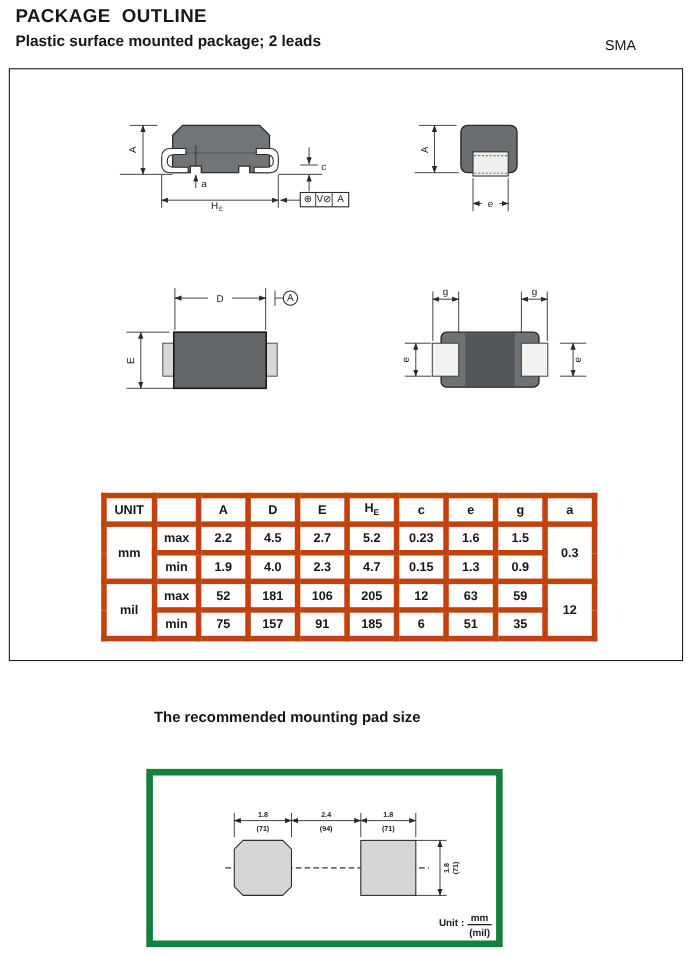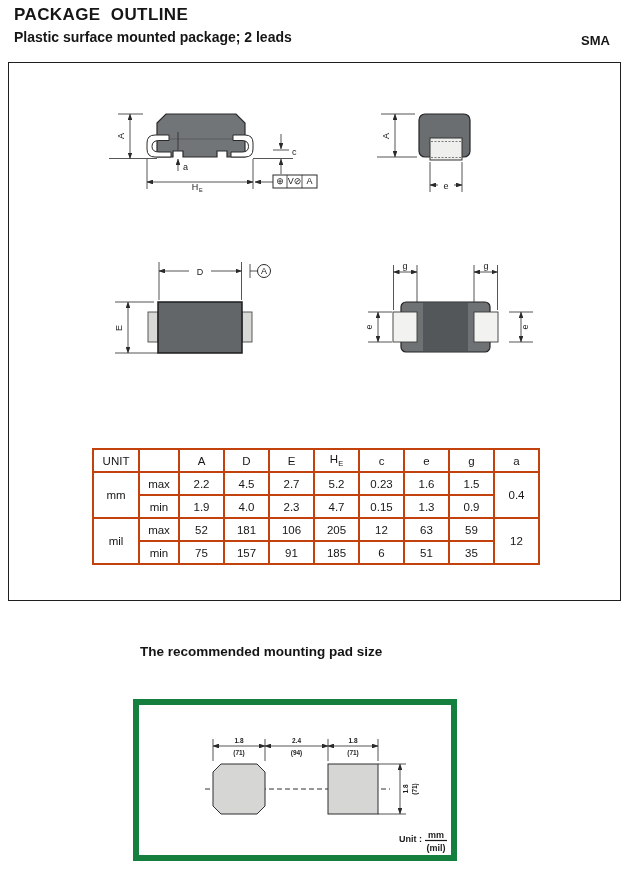--- a/index.html
+++ b/index.html
@@ -1,28 +1,28 @@
 <!DOCTYPE html>
 <html><head>
 <meta charset="utf-8">
 <style>
   html,body{margin:0;padding:0;background:#fff;}
   .page{position:relative;width:633px;height:869px;background:#ffffff;
         font-family:"Liberation Sans",sans-serif;color:#111;overflow:hidden;}
   .hdr-title{position:absolute;left:14px;top:5px;font-size:17px;font-weight:bold;
              letter-spacing:.4px;white-space:pre;color:#161616;}
   .hdr-sub{position:absolute;left:14px;top:29px;font-size:14px;font-weight:bold;color:#161616;}
-  .hdr-code{position:absolute;left:581px;top:33px;font-size:13px;font-weight:bold;color:#161616;}
+  .hdr-code{position:absolute;left:550px;top:33px;font-size:13px;font-weight:normal;color:#161616;}
   .outline-box{position:absolute;left:8px;top:62px;width:613px;height:539px;
                border:1.5px solid #1f1f1f;box-sizing:border-box;background:#fff;}
   .drawings{position:absolute;left:0;top:0;}
   .dim-table{position:absolute;left:83px;top:385px;width:446px;border-collapse:collapse;
              table-layout:fixed;}
-  .dim-table td,.dim-table th{border:2px solid #c2410c;text-align:center;vertical-align:middle;
-             font-size:11.5px;font-weight:400;padding:0;height:21px;color:#161616;}
+  .dim-table td,.dim-table th{border:5px solid #c2410c;text-align:center;vertical-align:middle;
+             font-size:11.5px;font-weight:700;padding:0;height:21px;color:#161616;}
   .dim-table sub{font-size:7.5px;}
   .pad-title{position:absolute;left:140px;top:644px;font-size:13.5px;font-weight:bold;color:#141414;}
   .pad-box{position:absolute;left:133px;top:699px;width:324px;height:162px;
            border:6px solid #15803d;box-sizing:border-box;background:#fff;}
   svg text{fill:#1a1a1a;font-family:"Liberation Sans",sans-serif;font-size:9px;}
   .ln{stroke:#2a2a2a;stroke-width:0.8;fill:none;}
   .lbl{font-size:9px;}
   .lbl-s{font-size:5.5px;}
   .padlbl{font-size:6.5px;font-weight:bold;}
 </style>
@@ -170,21 +170,21 @@
       <tr>
         <td rowspan="2">mm</td>
         <td>max</td>
         <td>2.2</td>
         <td>4.5</td>
         <td>2.7</td>
         <td>5.2</td>
         <td>0.23</td>
         <td>1.6</td>
         <td>1.5</td>
-        <td rowspan="2">0.4</td>
+        <td rowspan="2">0.3</td>
       </tr>
       <tr>
         <td>min</td>
         <td>1.9</td>
         <td>4.0</td>
         <td>2.3</td>
         <td>4.7</td>
         <td>0.15</td>
         <td>1.3</td>
         <td>0.9</td>

